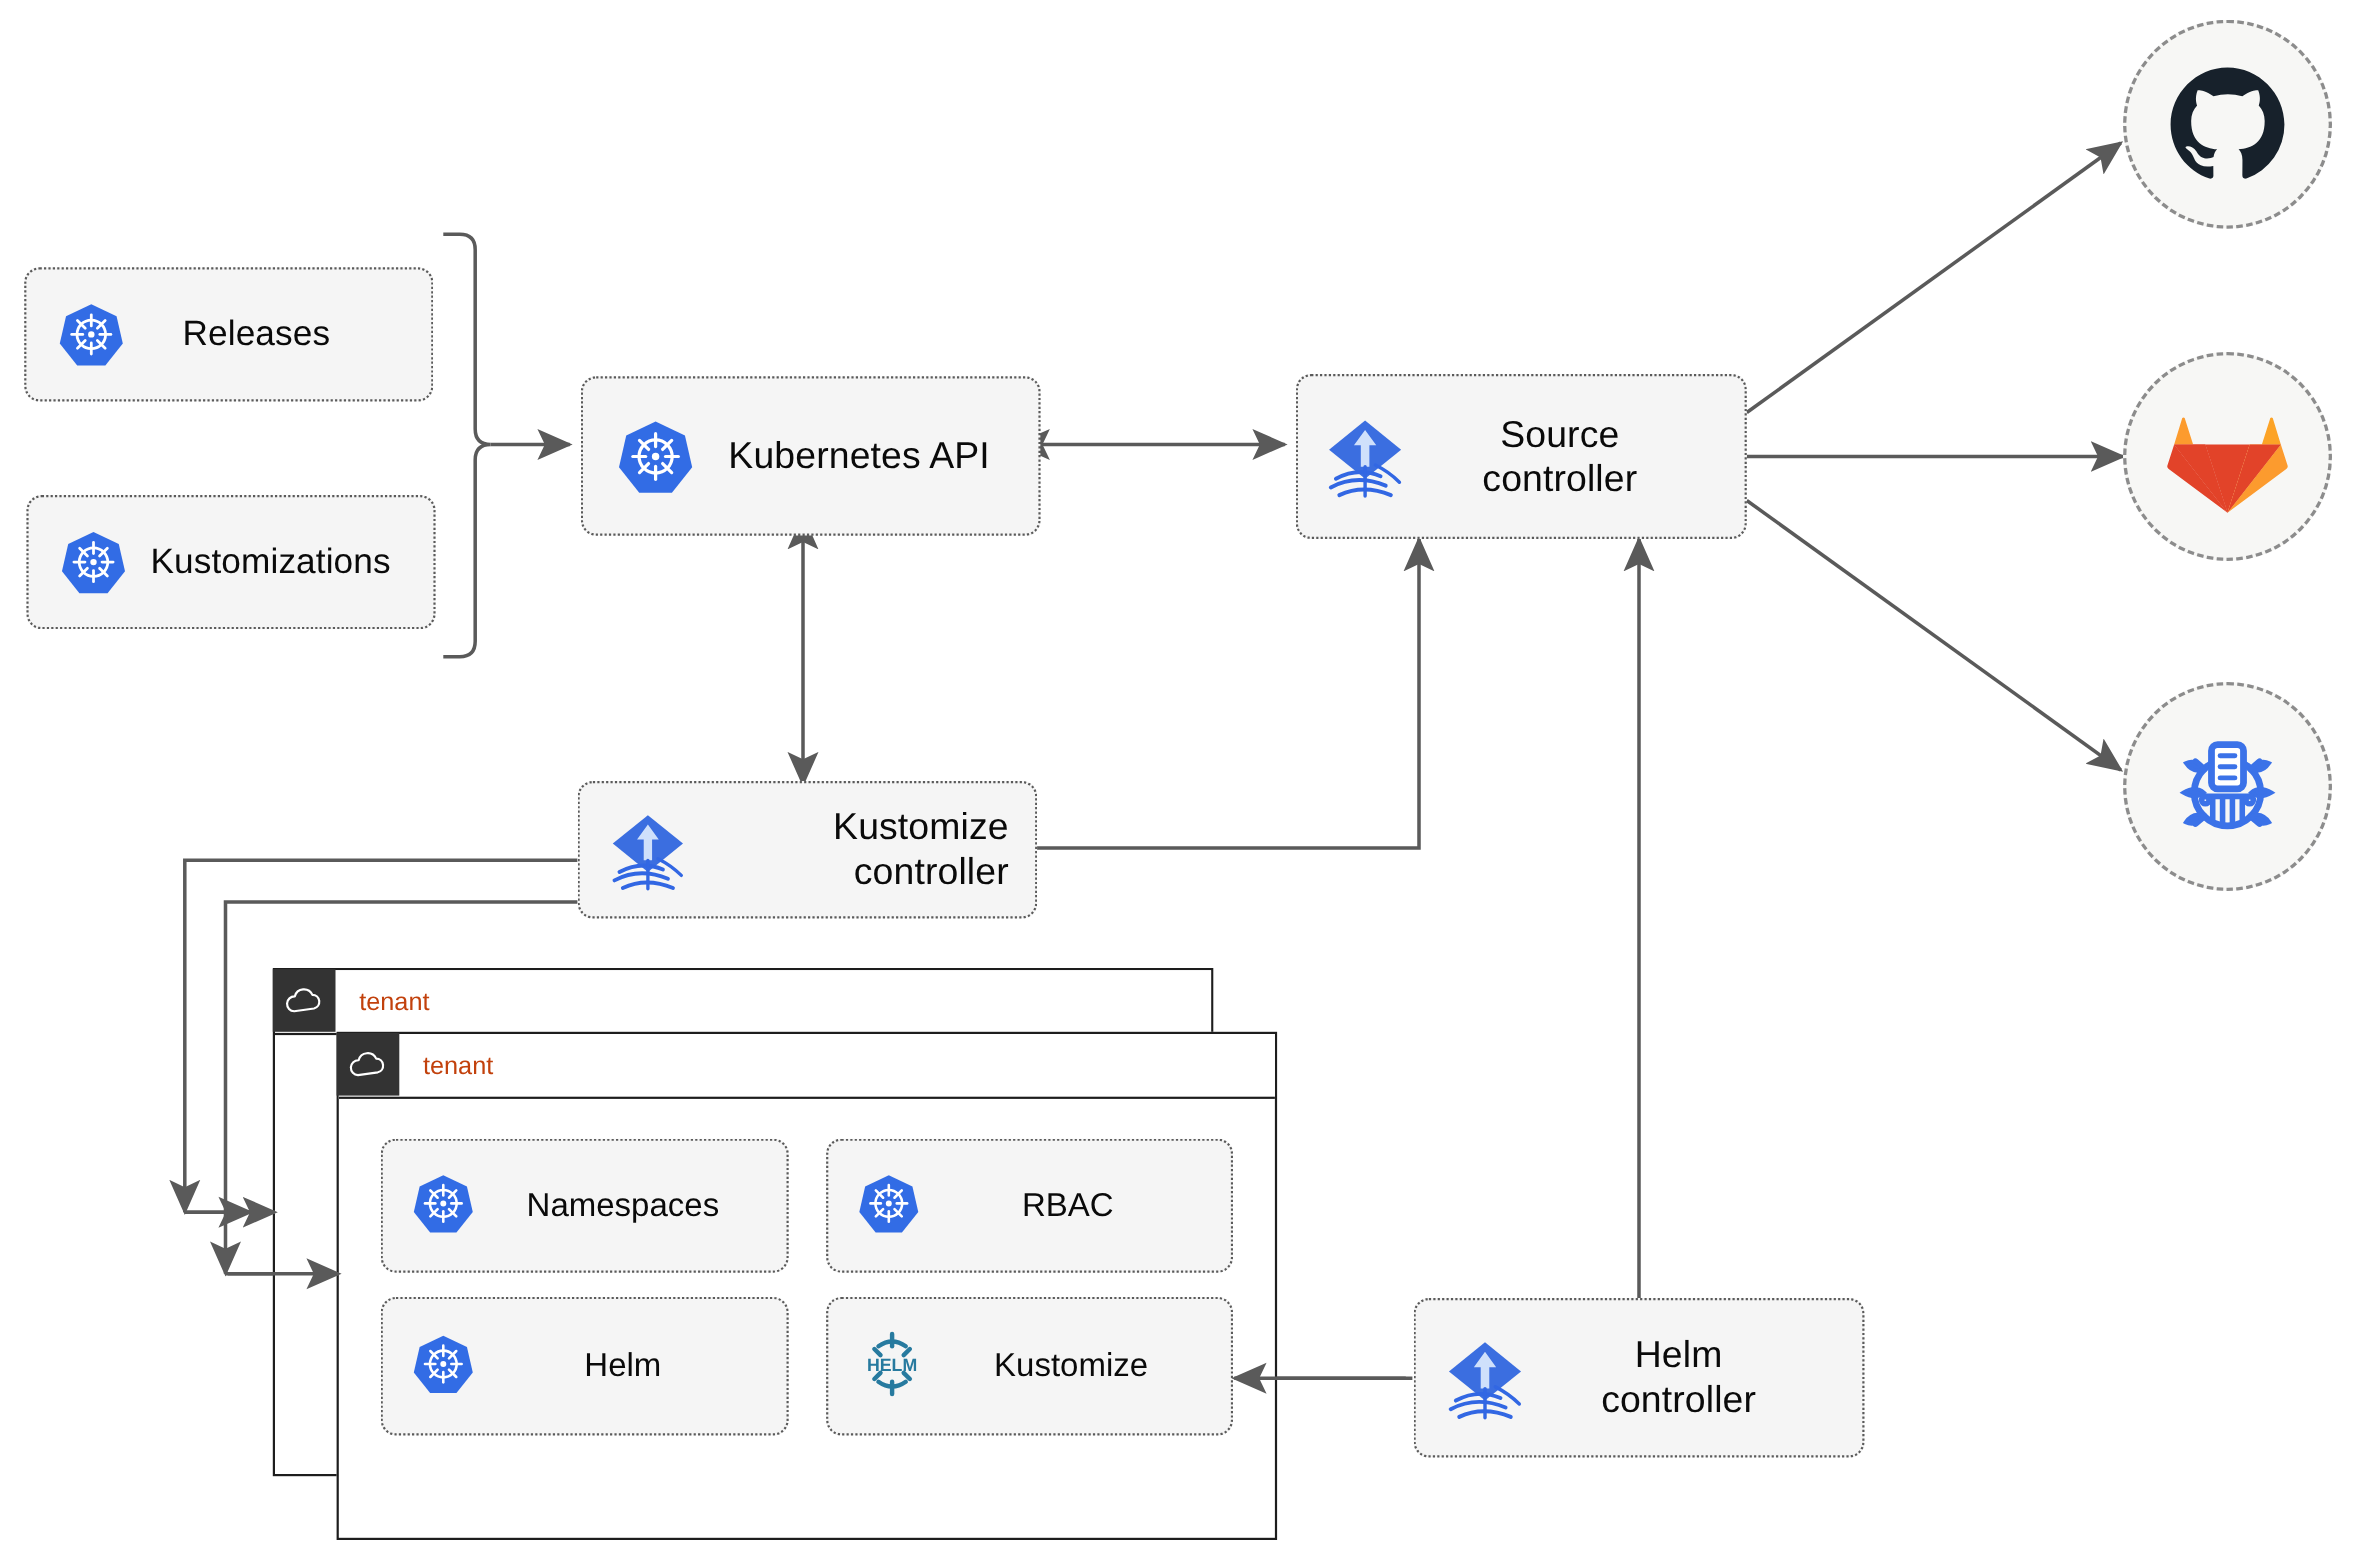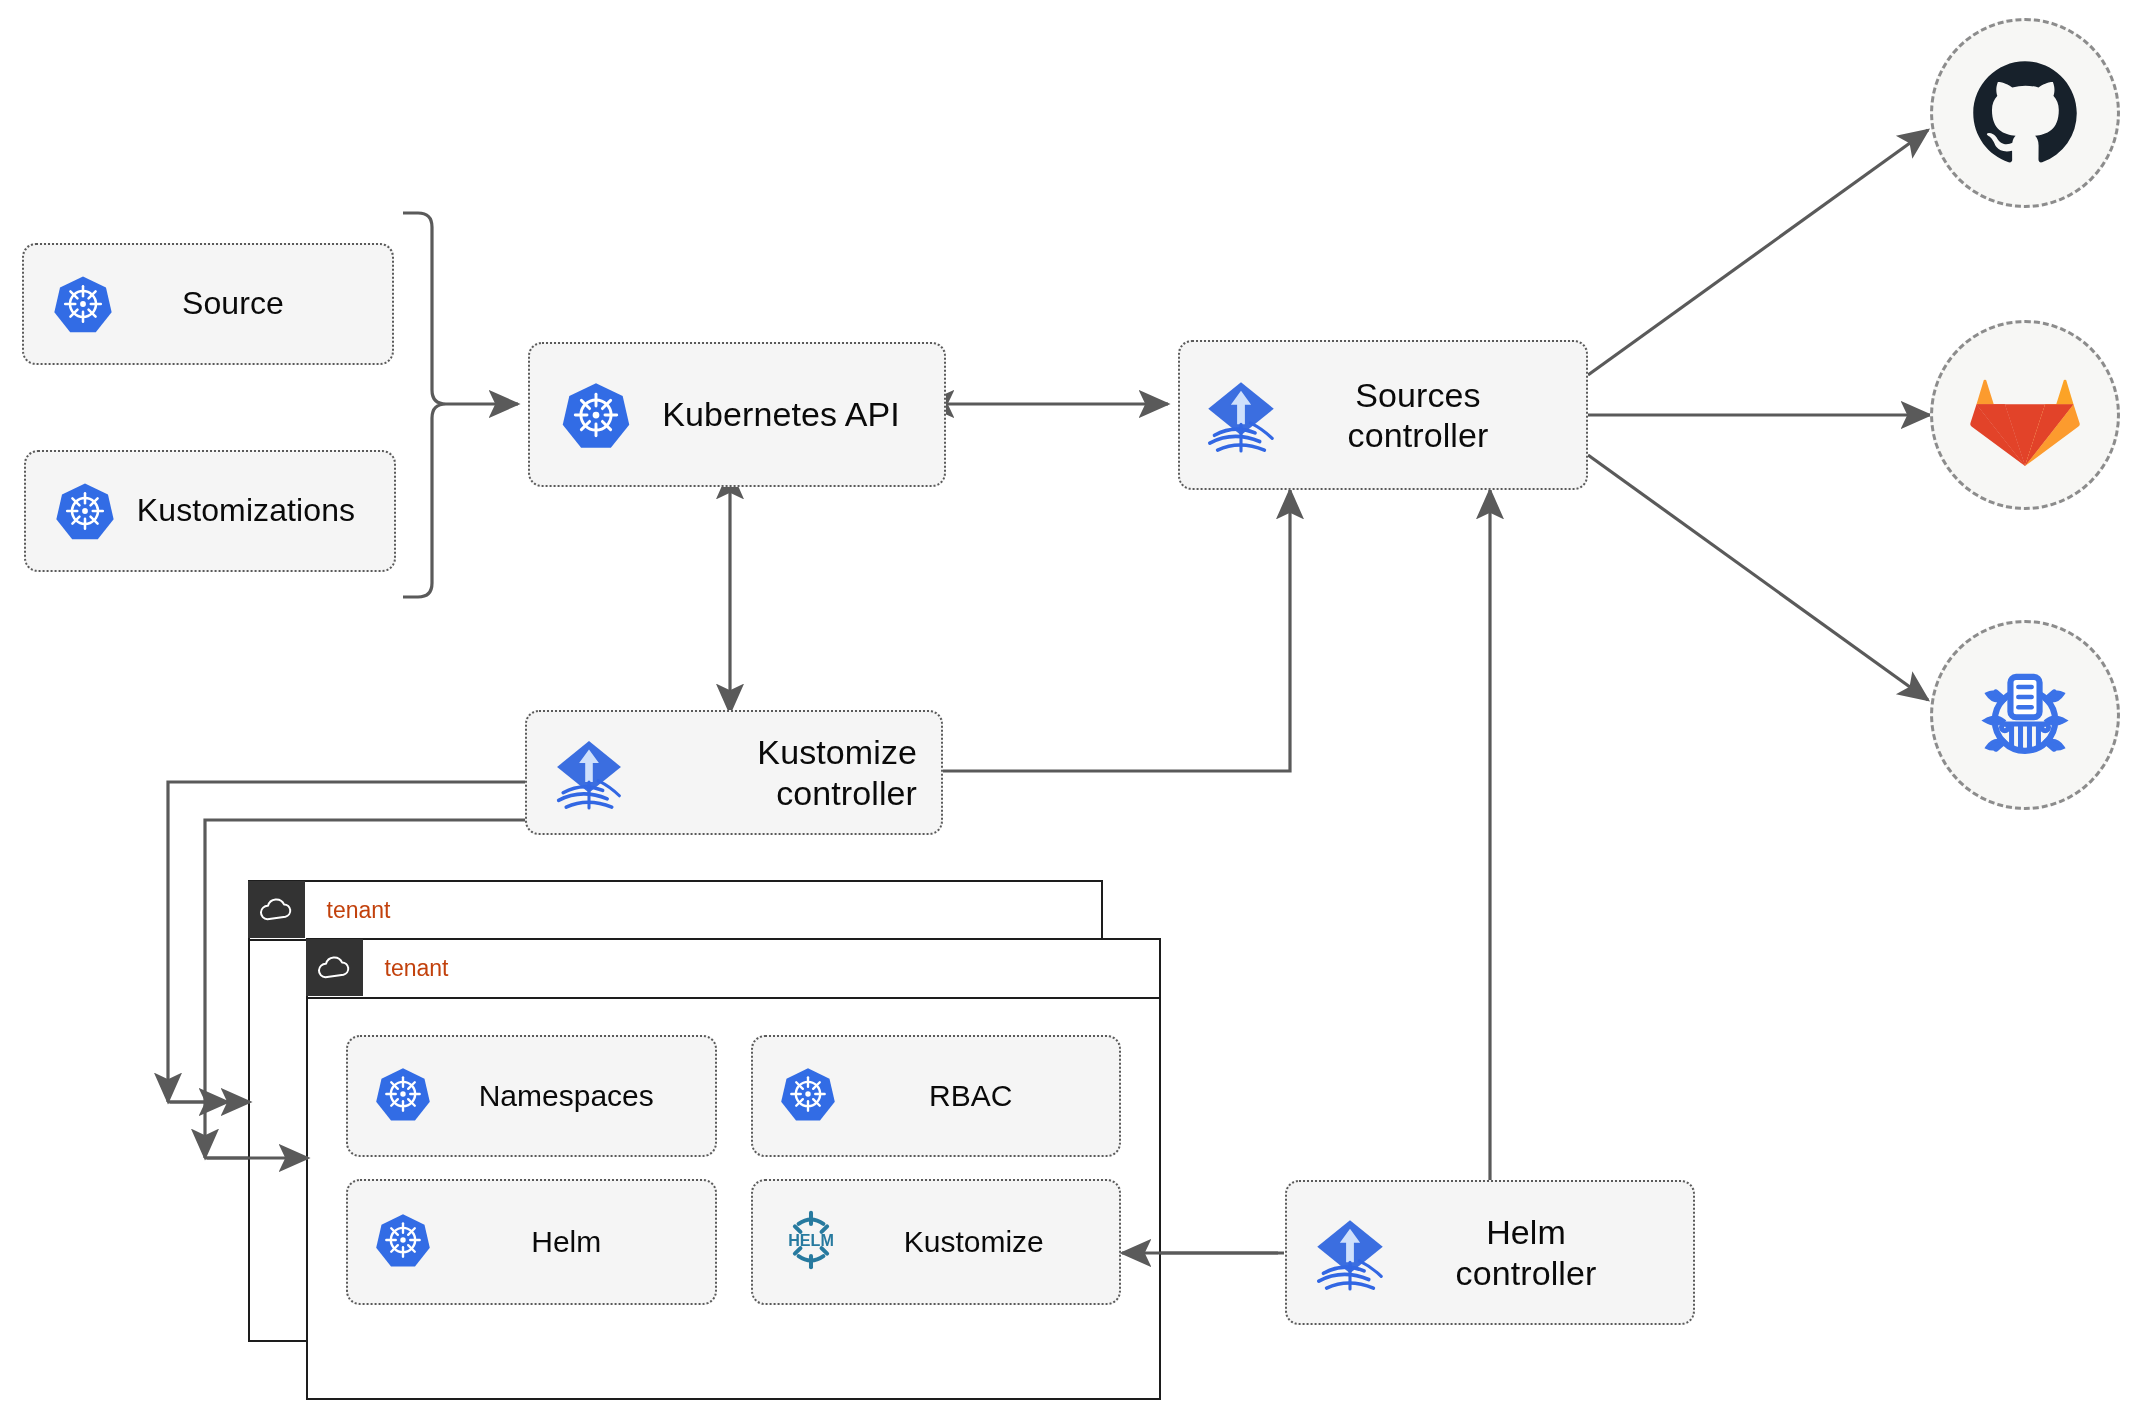--- a/index.html
+++ b/index.html
@@ -141,21 +141,21 @@
           <line x1="32" y1="40" x2="32" y2="50.4"></line>
           <line x1="13.6" y1="32" x2="24" y2="32"></line>
           <line x1="40" y1="32" x2="50.4" y2="32"></line>
           <line x1="19" y1="19" x2="26.3" y2="26.3"></line>
           <line x1="37.7" y1="37.7" x2="45" y2="45"></line>
           <line x1="45" y1="19" x2="37.7" y2="26.3"></line>
           <line x1="26.3" y1="37.7" x2="19" y2="45"></line>
         </g>
       </svg>
     </span>
-    <span class="lbl" style="font-size:32px;padding-right:40px;">Source</span>
+    <span class="lbl" style="font-size:32px;padding-right:40px;">Releases</span>
   </div>
 
   <div class="node" style="left:24px;top:450px;width:372px;height:122px;">
     <span class="ico" style="margin-left:28px;">
       <svg width="62" height="62" viewBox="0 0 64 64">
         <polygon points="32,3 57.5,15.2 63.8,42.7 46.2,64.8 17.8,64.8 0.2,42.7 6.5,15.2" transform="scale(0.93) translate(2.4,1.0)" fill="#326ce5"></polygon>
         <g fill="none" stroke="#ffffff" stroke-width="2.6" stroke-linecap="round">
           <circle cx="32" cy="32" r="13.4"></circle>
           <circle cx="32" cy="32" r="3.0" fill="#ffffff" stroke="none"></circle>
           <line x1="32" y1="13.6" x2="32" y2="24"></line>
@@ -203,21 +203,21 @@
         </g>
         <g stroke="#3267e3" stroke-width="4.6" stroke-linecap="round" fill="none">
           <path d="M16,76 Q42,62 68,73"></path>
           <path d="M10,86 Q40,70 74,84"></path>
           <path d="M20,95 Q48,82 80,95"></path>
           <path d="M50,62 L50,96" stroke-width="4"></path>
           <path d="M62,60 Q78,68 90,80" stroke-width="4"></path>
         </g>
       </svg>
     </span>
-    <span class="lbl" style="font-size:34px;padding-right:30px;">Sources
+    <span class="lbl" style="font-size:34px;padding-right:30px;">Source
 controller</span>
   </div>
 
   <div class="node" style="left:525px;top:710px;width:418px;height:125px;">
     <span class="ico" style="margin-left:24px;">
       <svg width="76" height="76" viewBox="0 0 100 100">
         <polygon points="50,8 92,42 50,76 8,42" fill="#3b6ee0"></polygon>
         <path d="M50,19 L63,37 L55,37 L55,62 L45,62 L45,37 L37,37 Z" fill="#cfe0fb"></path>
         <g stroke="#3267e3" stroke-width="4.6" stroke-linecap="round" fill="none">
           <path d="M16,76 Q42,62 68,73"></path>

